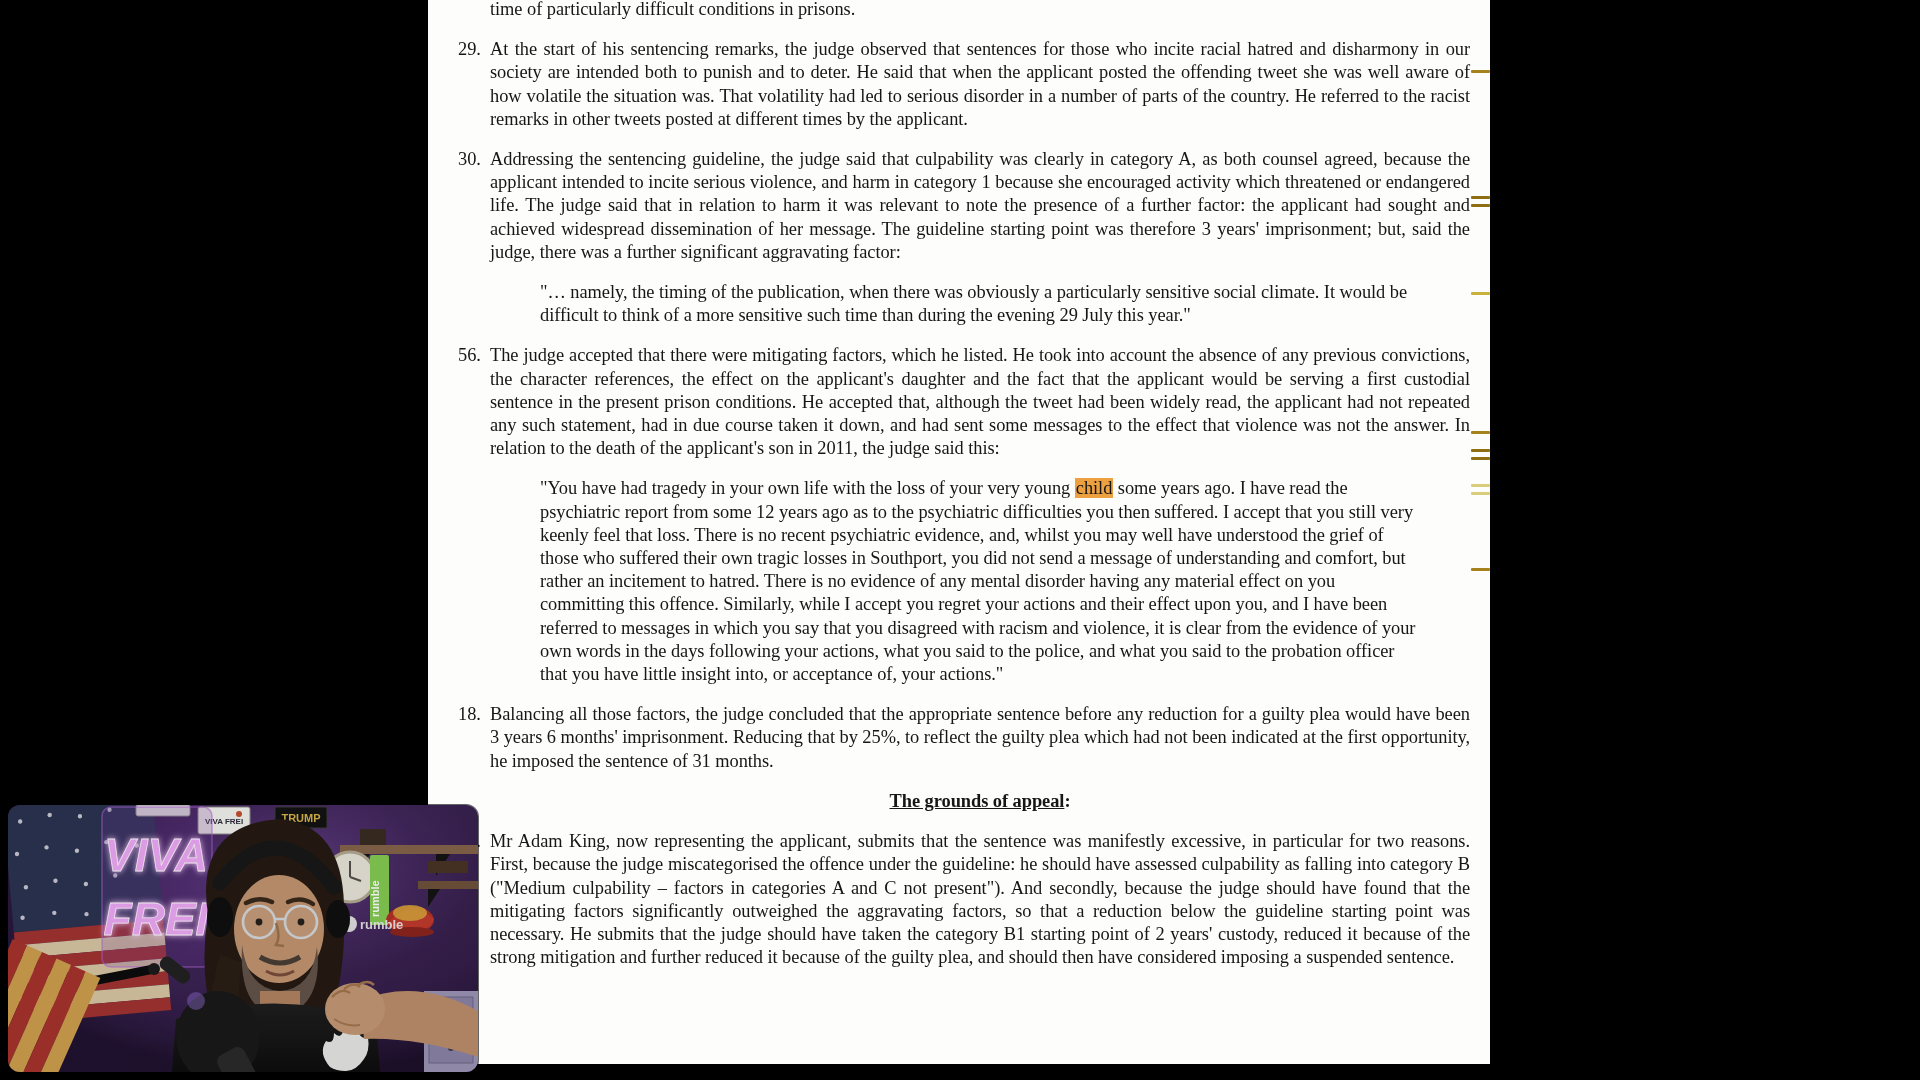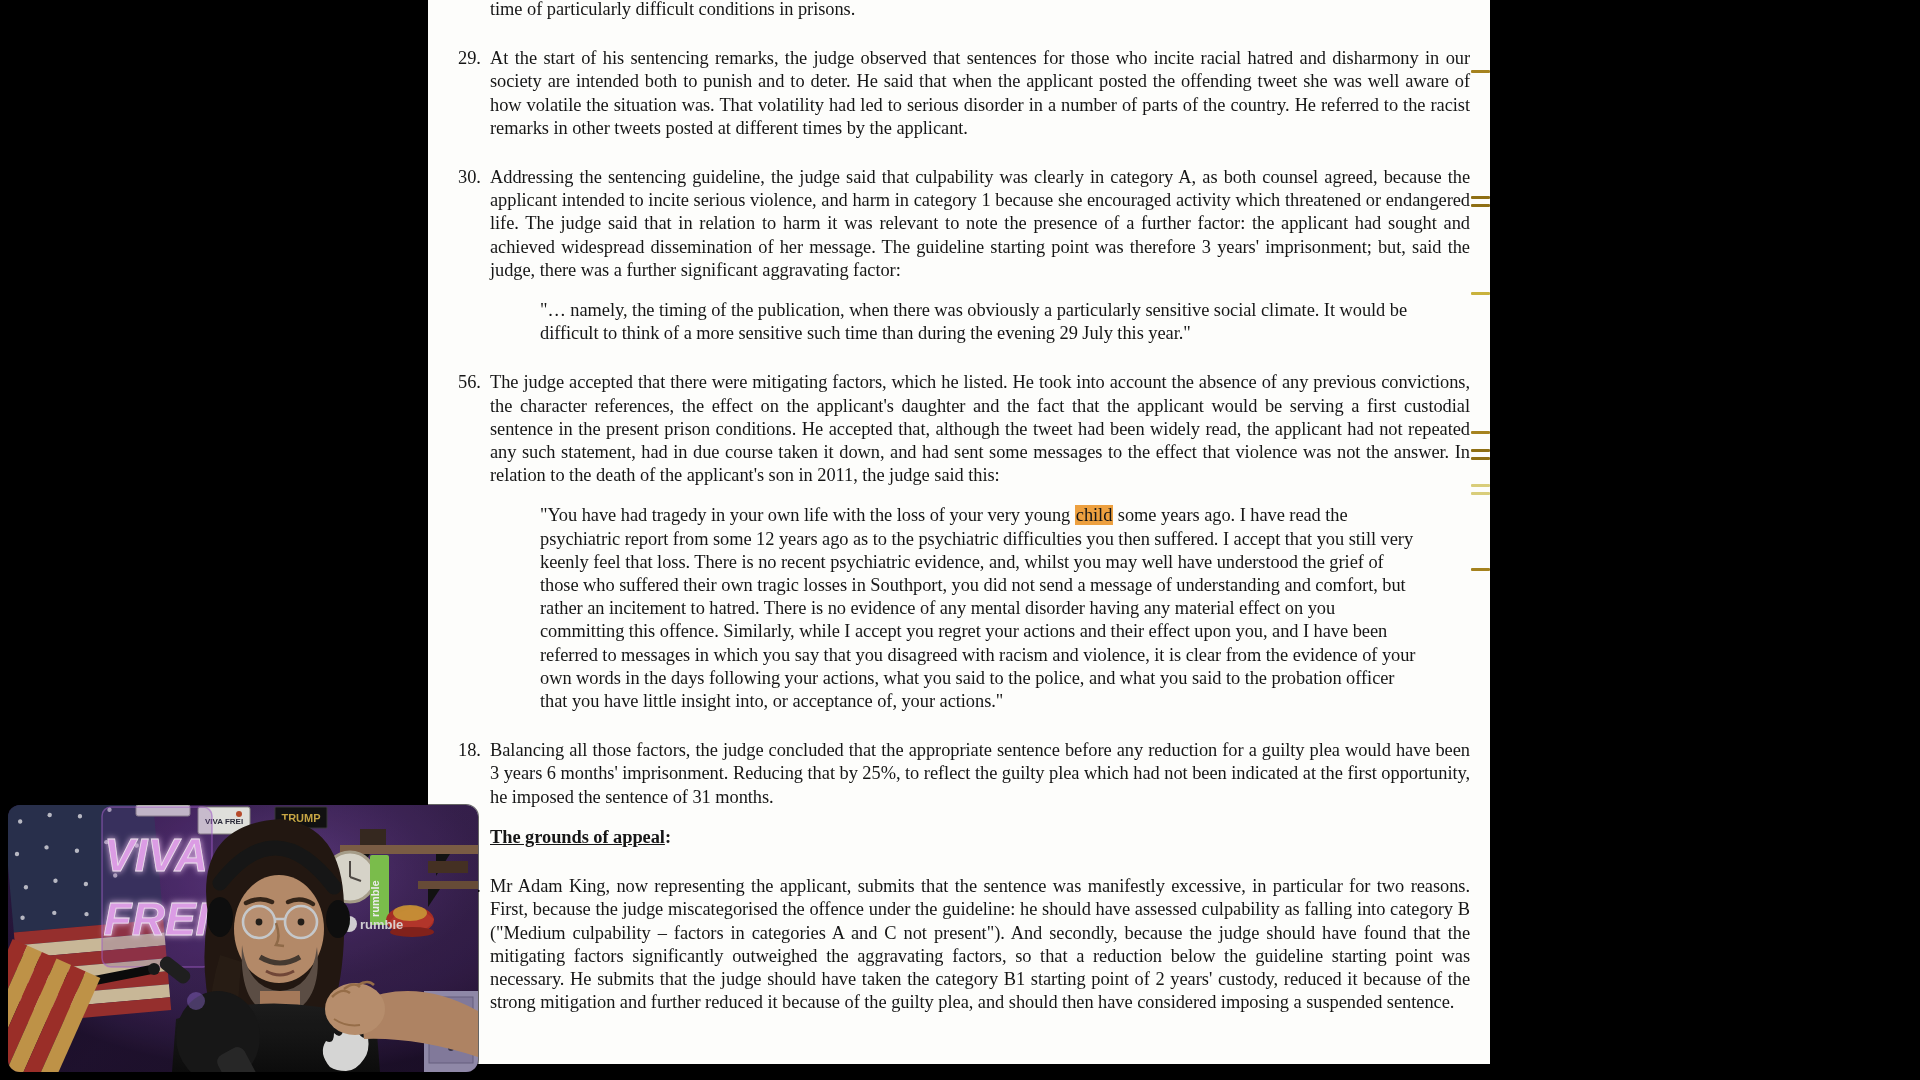--- a/index.html
+++ b/index.html
@@ -6,24 +6,24 @@
   *{box-sizing:border-box;}
   #stage{position:relative;width:1920px;height:1080px;background:#000;font-family:"Liberation Serif","DejaVu Serif",serif;padding-left:32px;}
 
   
   #doc-page{
     position:absolute;left:428px;top:0;width:1062px;height:1064px;
     background:#fdfdfb;color:#161616;
     font-size:18.4px;line-height:23.2px;letter-spacing:-0.05px;
   }
   .frag{margin:-2px 20px 0 0;padding-left:62px;text-align:justify;}
-  .p{position:relative;margin:26px 20px 0 0;padding-left:62px;text-align:justify;}
+  .p{position:relative;margin:17px 20px 0 0;padding-left:62px;text-align:justify;}
   .p .num{position:absolute;left:30px;top:0;}
   .quote{margin:17px 70px 0 112px;text-align:left;}
-  .heading{margin:17px 20px 0 62px;font-weight:bold;}
+  .heading{margin:17px 20px 0 62px;font-weight:bold;text-align:center;}
   .heading .ul{text-decoration:underline;}
   .hl{background:#eda03f;padding:0 1px;}
 
   
   #edge-marks{position:absolute;top:0;height:1064px;}
   .edge-mark{position:absolute;left:0;width:100%;height:3px;border-radius:1px;}
 
   
   #bottom-bar{position:absolute;left:0;top:1064px;width:1920px;height:16px;background:#000;}
 

